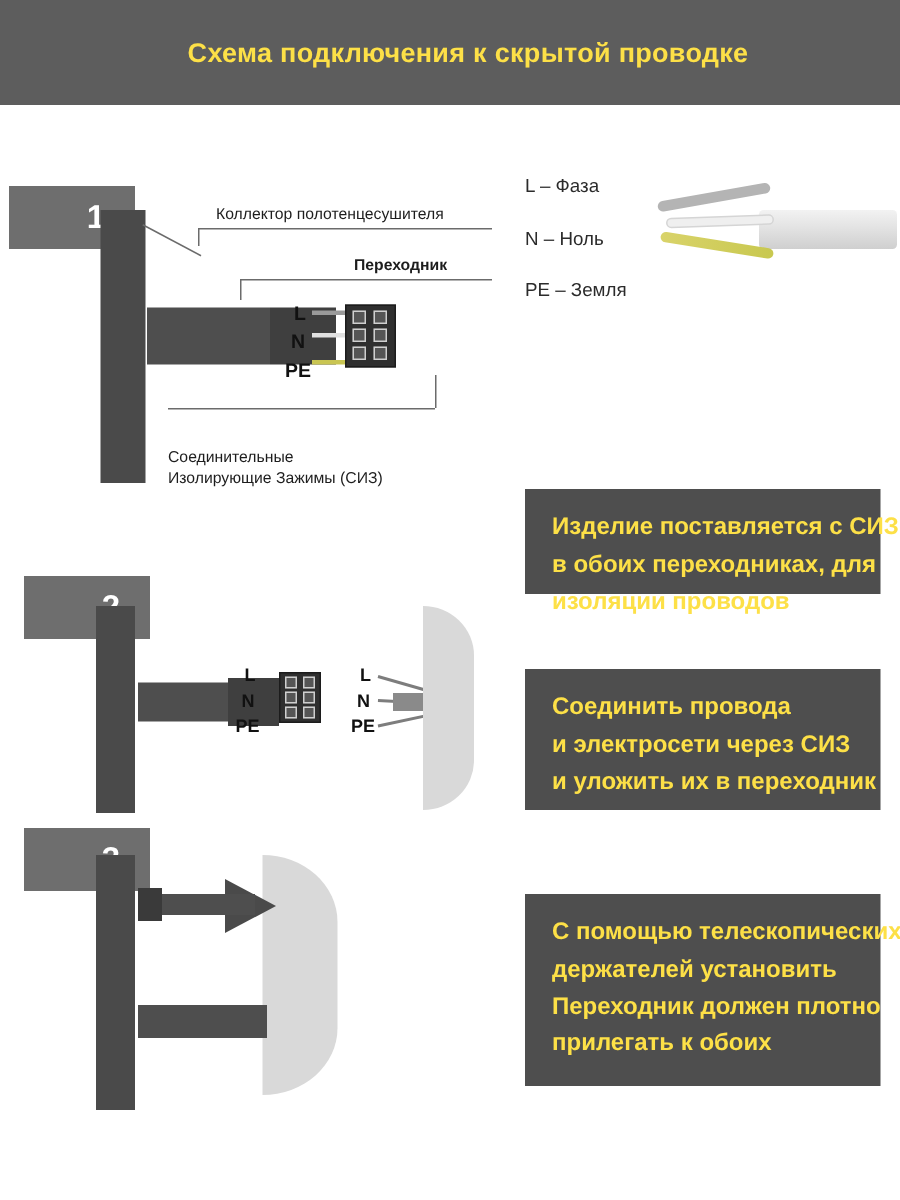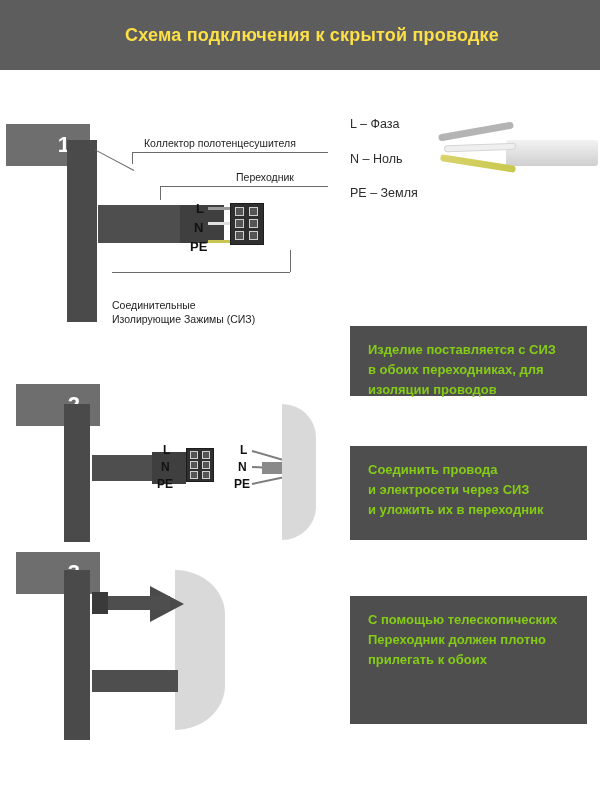--- a/index.html
+++ b/index.html
@@ -56,22 +56,22 @@
     background: #4a4a4a;
   }
   .wall.w1 { left: 67px; top: 140px; width: 30px; height: 182px; }
   .wall.w2 { left: 64px; top: 404px; width: 26px; height: 138px; }
   .wall.w3 { left: 64px; top: 570px; width: 26px; height: 170px; }
 
   
   .panel {
     position: absolute;
     background: #4e4e4e;
-    color: #84cc16;
-    font-size: 13px;
+    color: #fde047;
+    font-size: 16px;
     font-weight: bold;
     line-height: 1.55;
     padding: 14px 18px;
   }
   .panel.p1 { left: 350px; top: 326px; width: 237px; height: 70px; }
   .panel.p2 { left: 350px; top: 446px; width: 237px; height: 94px; }
   .panel.p3 { left: 350px; top: 596px; width: 237px; height: 128px; }
   .panel-line { display: block; white-space: nowrap; }
 
   
@@ -234,21 +234,21 @@
 
 <div class="leader" style="left:208px; top:207px; width:22px; height:3px; background:#9a9a9a;"></div>
 <div class="leader" style="left:208px; top:222px; width:22px; height:3px; background:#e0e0e0;"></div>
 <div class="leader" style="left:208px; top:240px; width:22px; height:3px; background:#c9c552;"></div>
 
 <div class="callout" style="left:132px; top:136px;padding-left:12px;">Коллектор полотенцесушителя</div>
 <div class="callout-line" style="left:132px; top:152px; width:196px;"></div>
 <div class="vline" style="left:132px; top:152px; height:12px;"></div>
 <div class="callout-line" style="left:90px; top:170px; width:44px; transform:rotate(28deg); transform-origin:right center;"></div>
 
-<div class="callout" style="left:236px; top:170px;">Переходник</div>
+<div class="callout" style="left:236px; top:170px;font-weight:bold;">Переходник</div>
 <div class="callout-line" style="left:160px; top:186px; width:168px;"></div>
 <div class="vline" style="left:160px; top:186px; height:14px;"></div>
 
 <div class="callout" style="left:112px; top:276px;">
   <span style="display:block;margin-top:22px;">Соединительные</span>
   <span style="display:block;">Изолирующие Зажимы (СИЗ)</span>
 </div>
 <div class="callout-line" style="left:112px; top:272px; width:178px;"></div>
 <div class="vline" style="left:290px; top:250px; height:22px;"></div>
 
@@ -298,15 +298,16 @@
 </div>
 
 <div class="panel p2">
   <span class="panel-line">Соединить провода</span>
   <span class="panel-line">и электросети через СИЗ</span>
   <span class="panel-line">и уложить их в переходник</span>
 </div>
 
 <div class="panel p3">
   <span class="panel-line">С помощью телескопических</span>
+  <span class="panel-line">держателей установить</span>
   <span class="panel-line">Переходник должен плотно</span>
   <span class="panel-line">прилегать к обоих</span>
 </div>
 
 </body></html>

